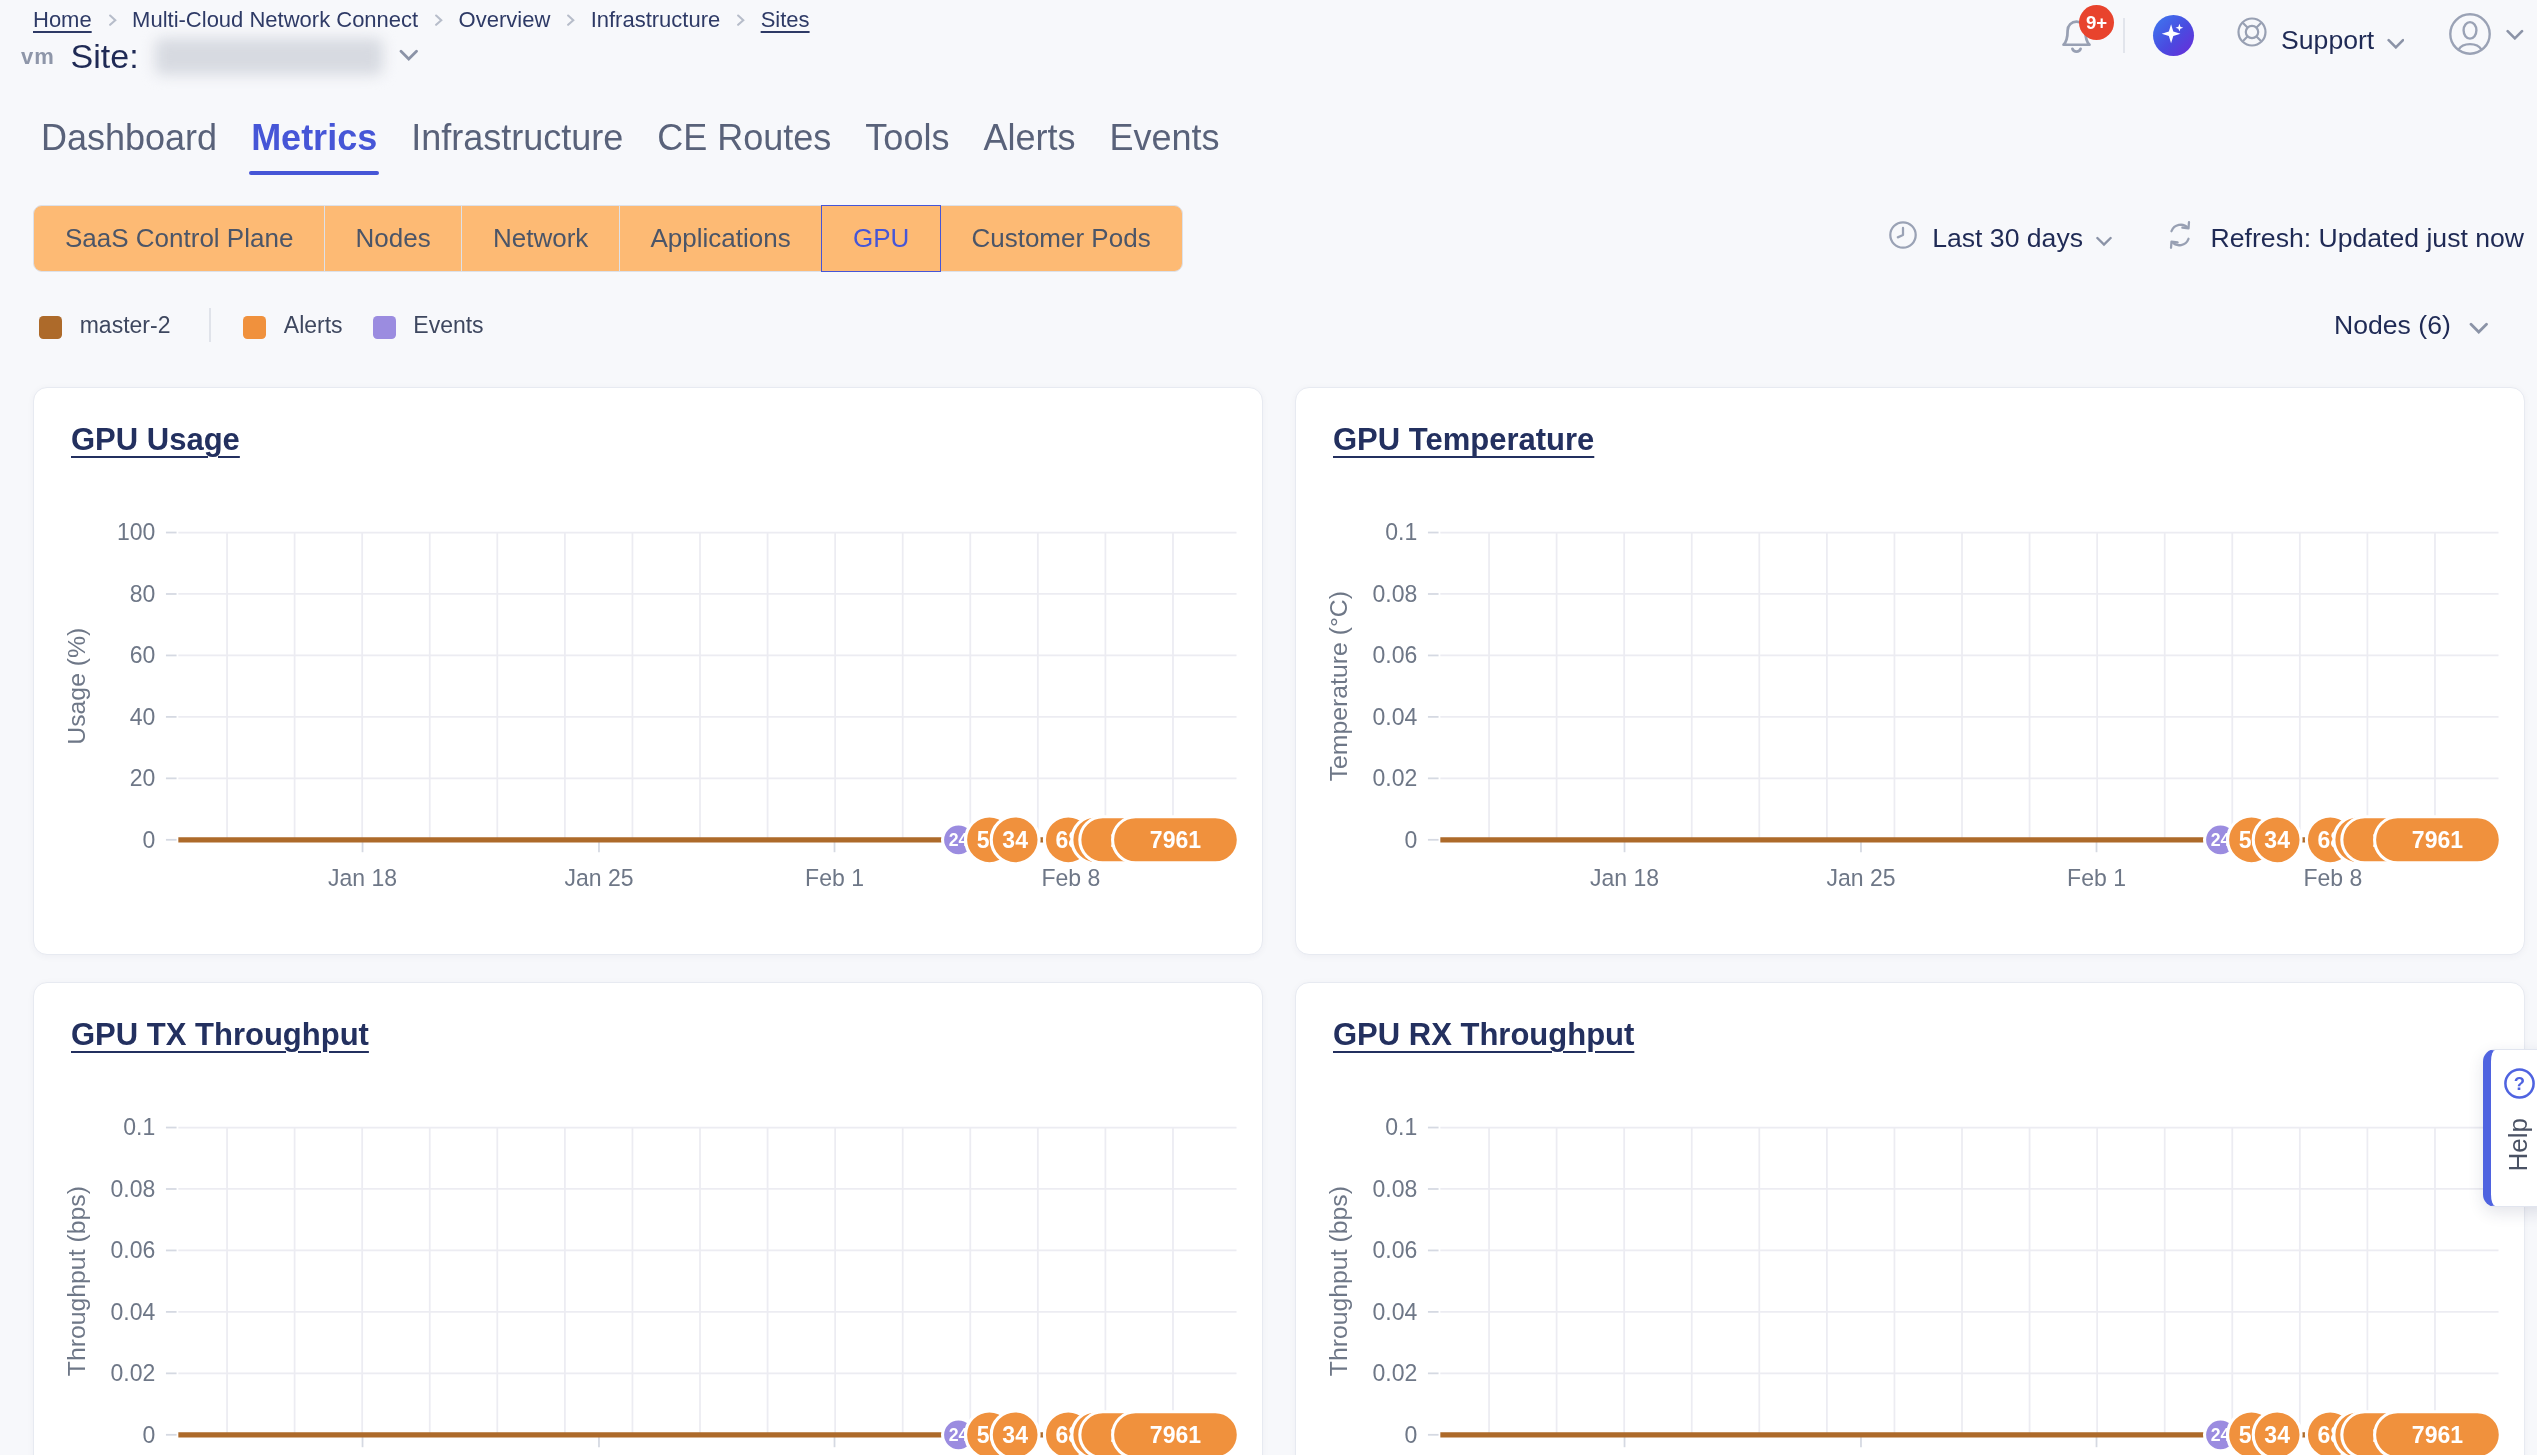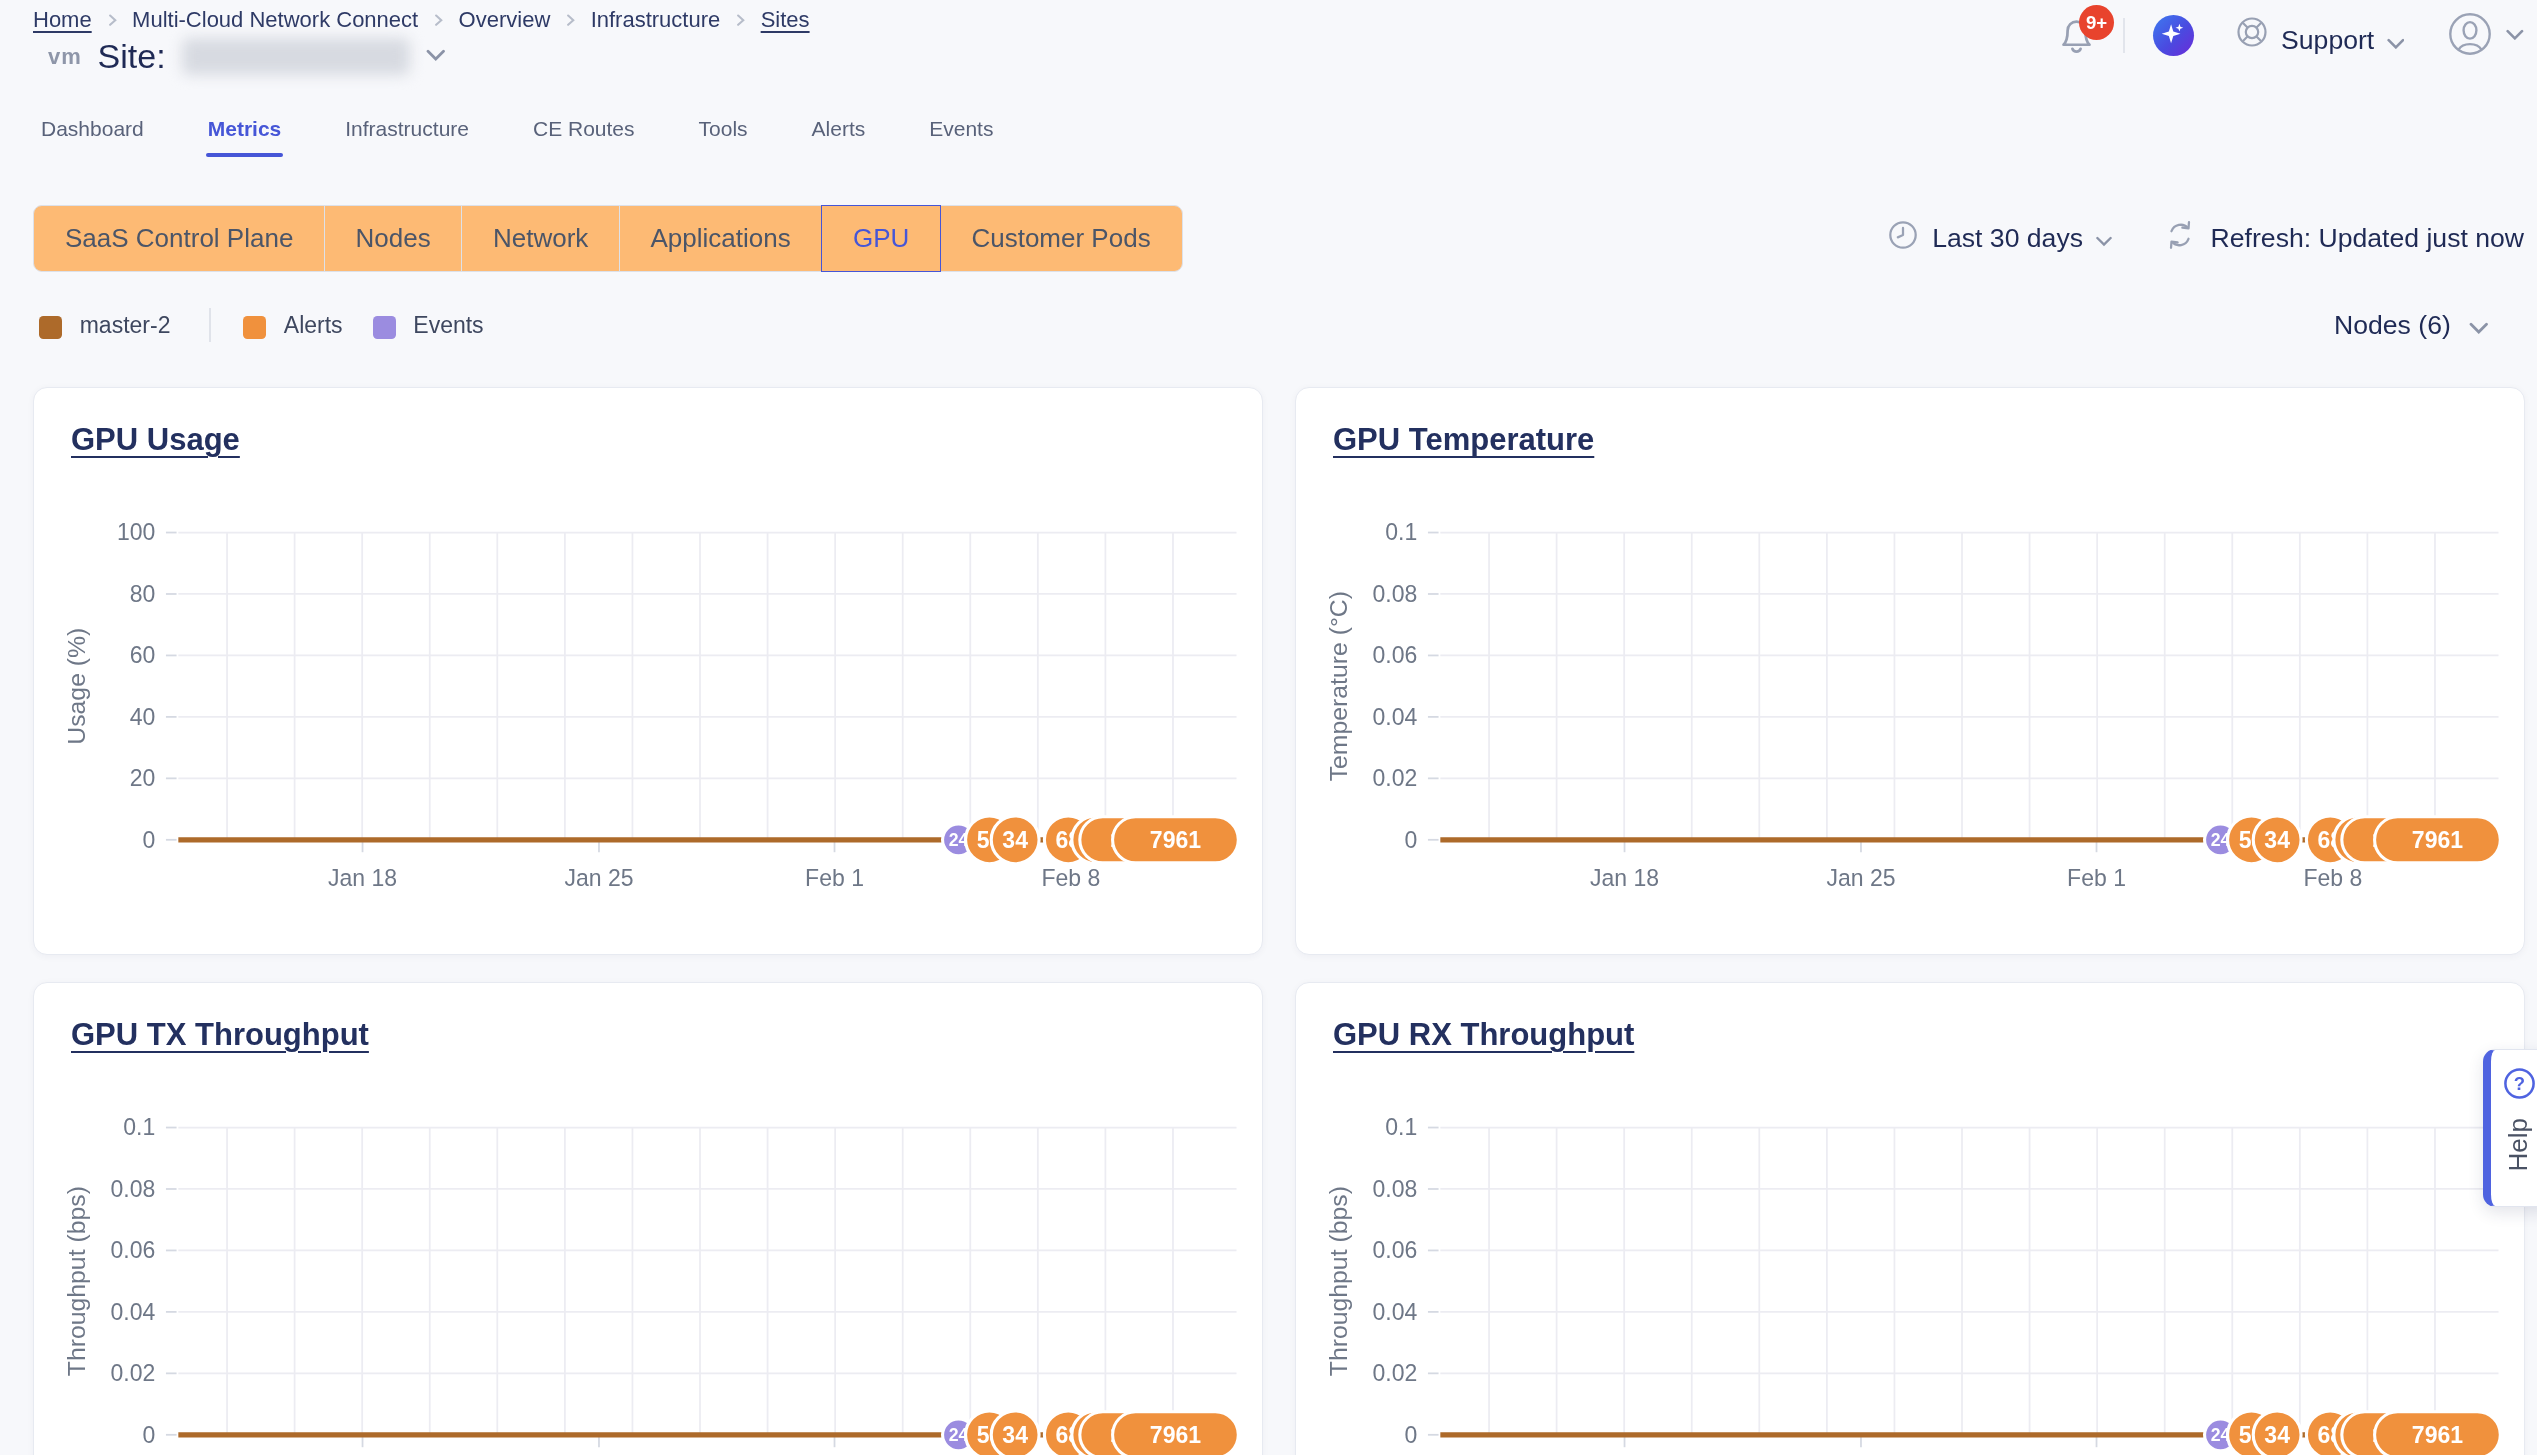--- a/index.html
+++ b/index.html
@@ -13,42 +13,42 @@
   svg text { font-family:"Liberation Sans", sans-serif; }
 
   
   .breadcrumb { position:absolute; top:7px; left:33px; display:flex; align-items:center; gap:14px;
     font-size:22px; color:#2e3a66; }
   .crumb { text-decoration:none; color:#2e3a66; }
   .crumb.u { text-decoration:underline; text-underline-offset:4.4px; }
   .crumb-sep { color:#b7bdca; display:flex; }
 
   
-  .site-row { position:absolute; top:37px; left:48px; display:flex; align-items:center; gap:16px; }
+  .site-row { position:absolute; top:37px; left:21px; display:flex; align-items:center; gap:16px; }
   .vm-logo { font-size:22px; font-weight:700; color:#8e96a9; letter-spacing:0.9px; }
   .site-label { font-size:34px; font-weight:500; color:#1f2a55; }
   .site-blur { width:228px; height:37px; border-radius:7px; background:#d7dae1; filter:blur(7px); }
   .chev { color:#8b93a7; }
 
   
   .header-right { position:absolute; top:12.4px; right:14px; display:flex; align-items:center; }
   .iconbtn { position:relative; background:none; border:none; cursor:pointer; display:flex; align-items:center; }
   .bell-wrap { margin-right:26.6px; }
   .notif-badge { position:absolute; top:-8.9px; right:-17.7px; min-width:35px; height:35px; border-radius:17.7px;
     background:#e8432d; color:#fff; font-size:18.6px; font-weight:600; display:flex; align-items:center; justify-content:center; }
   .vdiv { width:1.8px; height:35px; background:#e2e5ec; margin-right:28px; }
   .ai-btn { width:41px; height:41px; border-radius:50%; border:none; cursor:pointer; margin-right:41px;
     background:linear-gradient(135deg,#3d7bf0 0%,#4a4ae0 55%,#6b2bd8 100%);
     display:flex; align-items:center; justify-content:center; }
   .support-btn { display:flex; align-items:flex-end; gap:12.4px; background:none; border:none; cursor:pointer;
     font-size:26.6px; color:#1f2a55; margin-right:44px; }
   .avatar-btn { display:flex; align-items:center; gap:14px; background:none; border:none; cursor:pointer; }
 
   
-  .tabs { position:absolute; top:117px; left:41px; display:flex; gap:64px; font-size:21px; color:#59627a; }
+  .tabs { position:absolute; top:117px; left:41px; display:flex; gap:34px; font-size:36px; color:#59627a; }
   .tab { position:relative; cursor:pointer; padding-bottom:16px; }
   .tab.active { color:#4656d7; font-weight:700; }
   .tab.active::after { content:""; position:absolute; left:-1.8px; right:-1.8px; bottom:0; height:4.4px;
     background:#4656d7; border-radius:2.7px; }
 
   
   .filter-row { position:absolute; top:205px; left:33px; display:flex; }
   .fbtn { height:67px; display:flex; align-items:center; padding:0 31px; background:#fdba74;
     border:1.8px solid #dde1e9; margin-left:-1.8px; font-size:26px; color:#4b5568; cursor:pointer;
     position:relative; }

